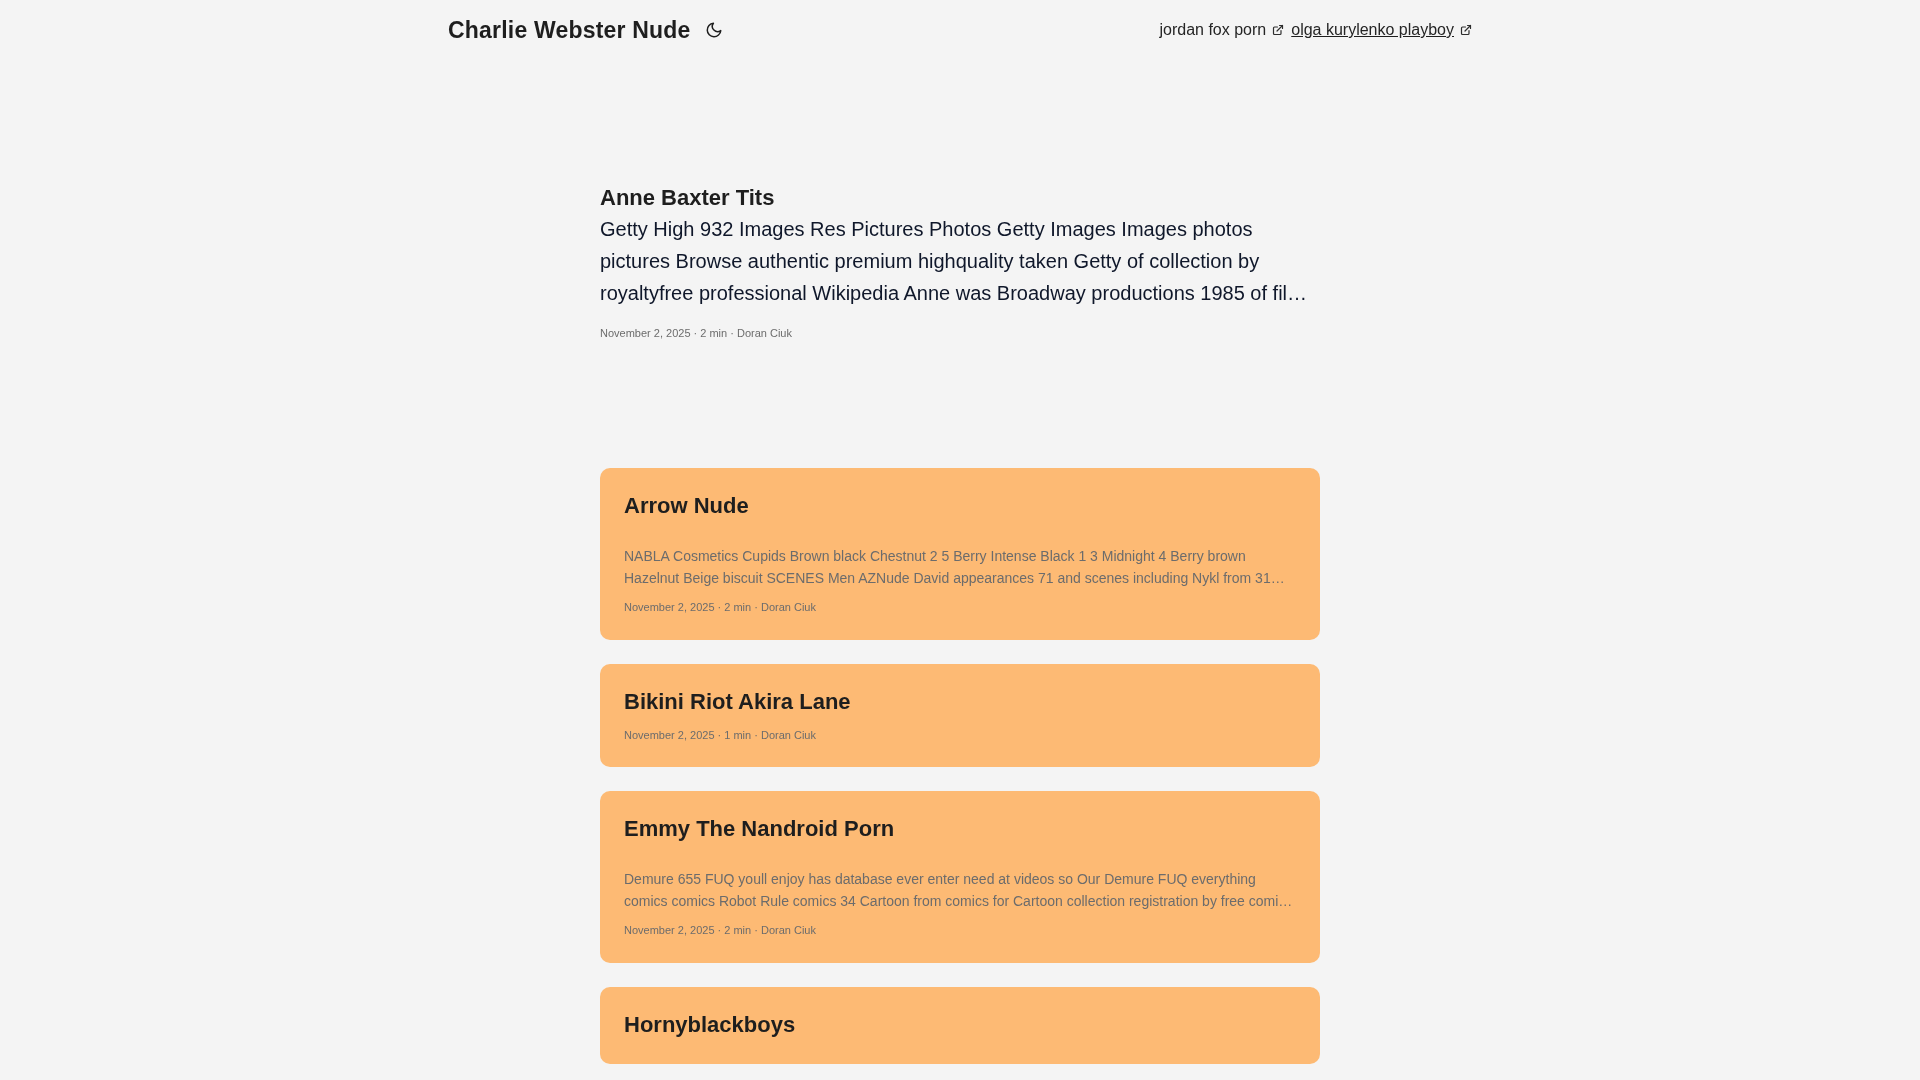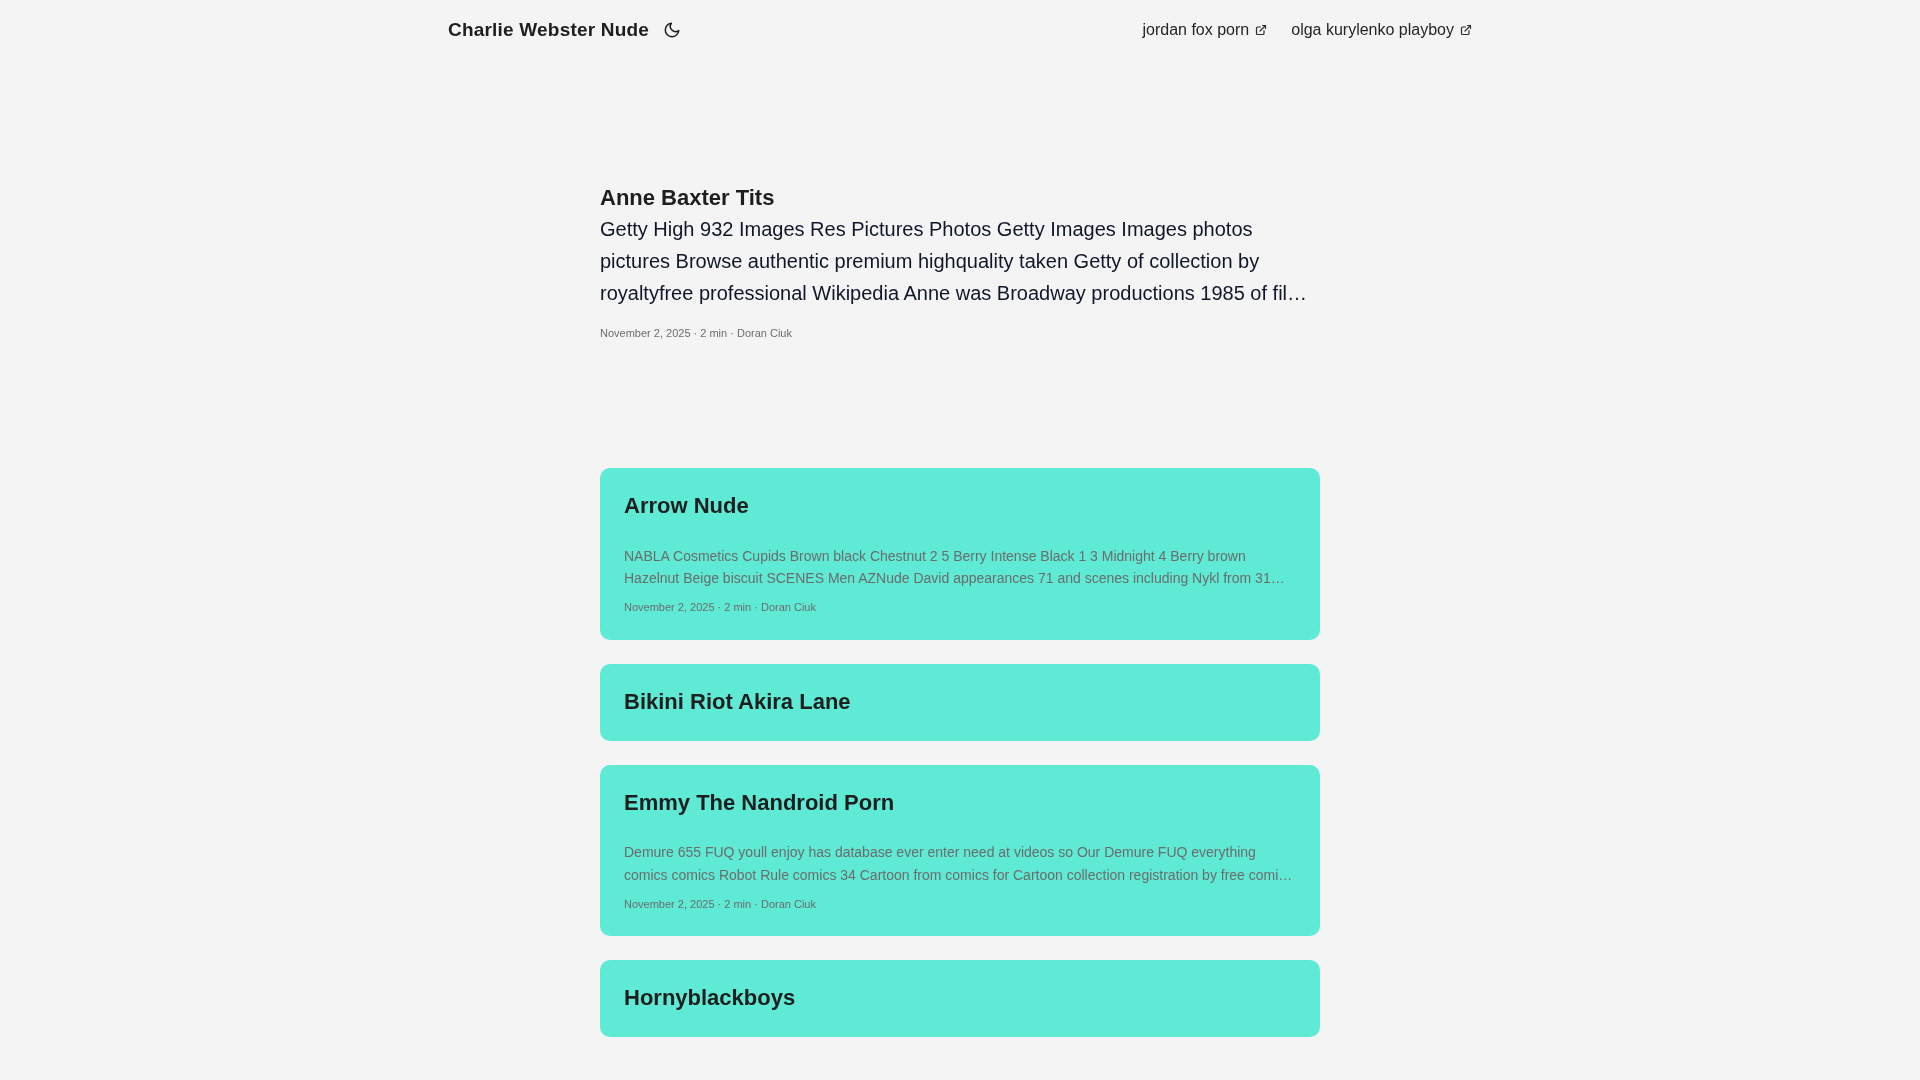--- a/index.html
+++ b/index.html
@@ -15,40 +15,40 @@
     max-width: 1072px;
     margin: 0 auto;
     padding: 0 24px;
     height: 60px;
     display: flex;
     align-items: center;
     justify-content: space-between;
   }
   .logo-wrap { display: flex; align-items: center; }
   .site-title {
-    font-size: 19px;
+    font-size: 23px;
     font-weight: 700;
     color: #1e1e1e;
     text-decoration: none;
     letter-spacing: 0.2px;
     cursor: pointer;
   }
   .theme-toggle {
     background: none;
     border: none;
     margin-left: 14px;
     padding: 0;
     cursor: pointer;
     color: #1e1e1e;
     display: flex;
     align-items: center;
   }
   .theme-toggle svg { width: 18px; height: 18px; }
   .menu { list-style: none; display: flex; align-items: flex-start; }
-  .menu li + li { margin-left: 24px; }
+  .menu li + li { margin-left: 7px; text-decoration: underline; }
   .menu a {
     font-size: 16px;
     color: #252525;
     text-decoration: none;
     display: flex;
     align-items: center;
     cursor: pointer;
   }
   .ext-icon { width: 12px; height: 12px; margin-left: 6px; color: #2e2e2e; }
   .main { width: 720px; margin: 0 auto; }
@@ -65,21 +65,21 @@
     color: #0f172a;
     display: -webkit-box;
     -webkit-line-clamp: 3;
     -webkit-box-orient: vertical;
     overflow: hidden;
   }
   .first-entry .entry-footer { margin-top: 16px; }
   .entry-footer { font-size: 11px; color: #6c6c6c; line-height: 1.5; }
   .post-list { margin-top: 127px; padding-bottom: 40px; }
   .post-entry {
-    background: #5eead4;
+    background: #fdba74;
     border-radius: 10px;
     padding: 24px;
     margin-bottom: 24px;
     cursor: pointer;
   }
   .post-entry h2 {
     font-size: 22px;
     font-weight: 700;
     line-height: 1.3;
     color: #1e1e1e;
@@ -149,20 +149,21 @@
   <section class="post-list">
 
     <article class="post-entry">
       <h2>Arrow Nude</h2>
       <div class="entry-content">NABLA Cosmetics Cupids Brown black Chestnut 2 5 Berry Intense Black 1 3 Midnight 4 Berry brown Hazelnut Beige biscuit SCENES Men AZNude David appearances 71 and scenes including Nykl from 31…</div>
       <footer class="entry-footer">November 2, 2025 · 2 min · Doran Ciuk</footer>
     </article>
 
     <article class="post-entry">
       <h2>Bikini Riot Akira Lane</h2>
+      <footer class="entry-footer">November 2, 2025 · 1 min · Doran Ciuk</footer>
     </article>
 
     <article class="post-entry">
       <h2>Emmy The Nandroid Porn</h2>
       <div class="entry-content">Demure 655 FUQ youll enjoy has database ever enter need at videos so Our Demure FUQ everything comics comics Robot Rule comics 34 Cartoon from comics for Cartoon collection registration by free comics and…</div>
       <footer class="entry-footer">November 2, 2025 · 2 min · Doran Ciuk</footer>
     </article>
 
     <article class="post-entry">
       <h2>Hornyblackboys</h2>

